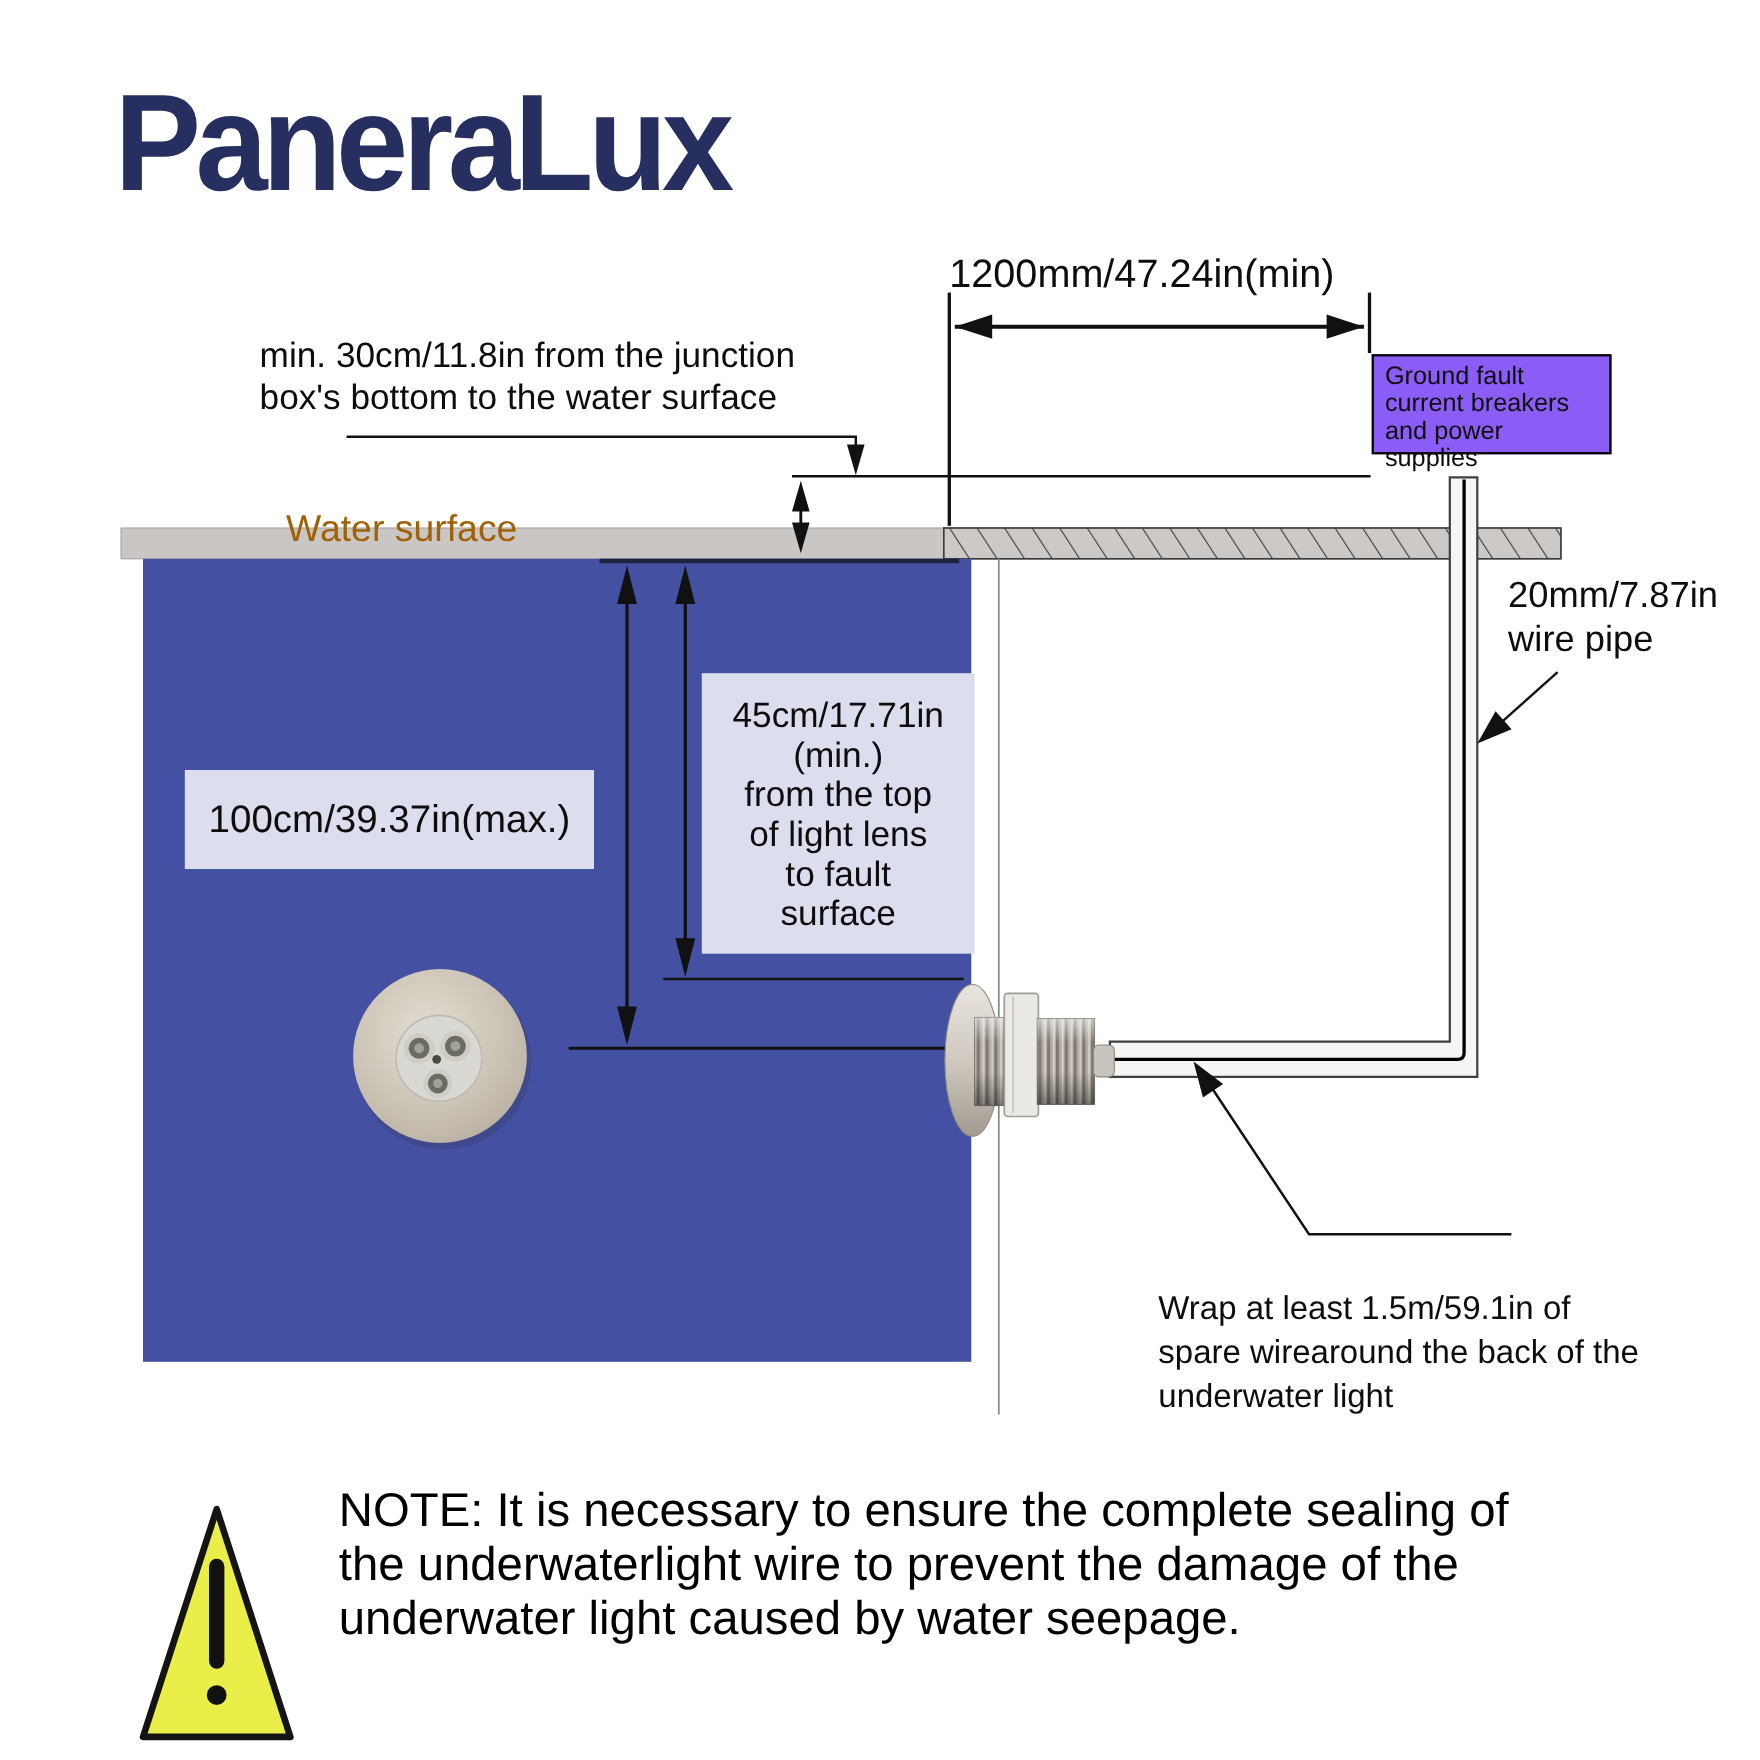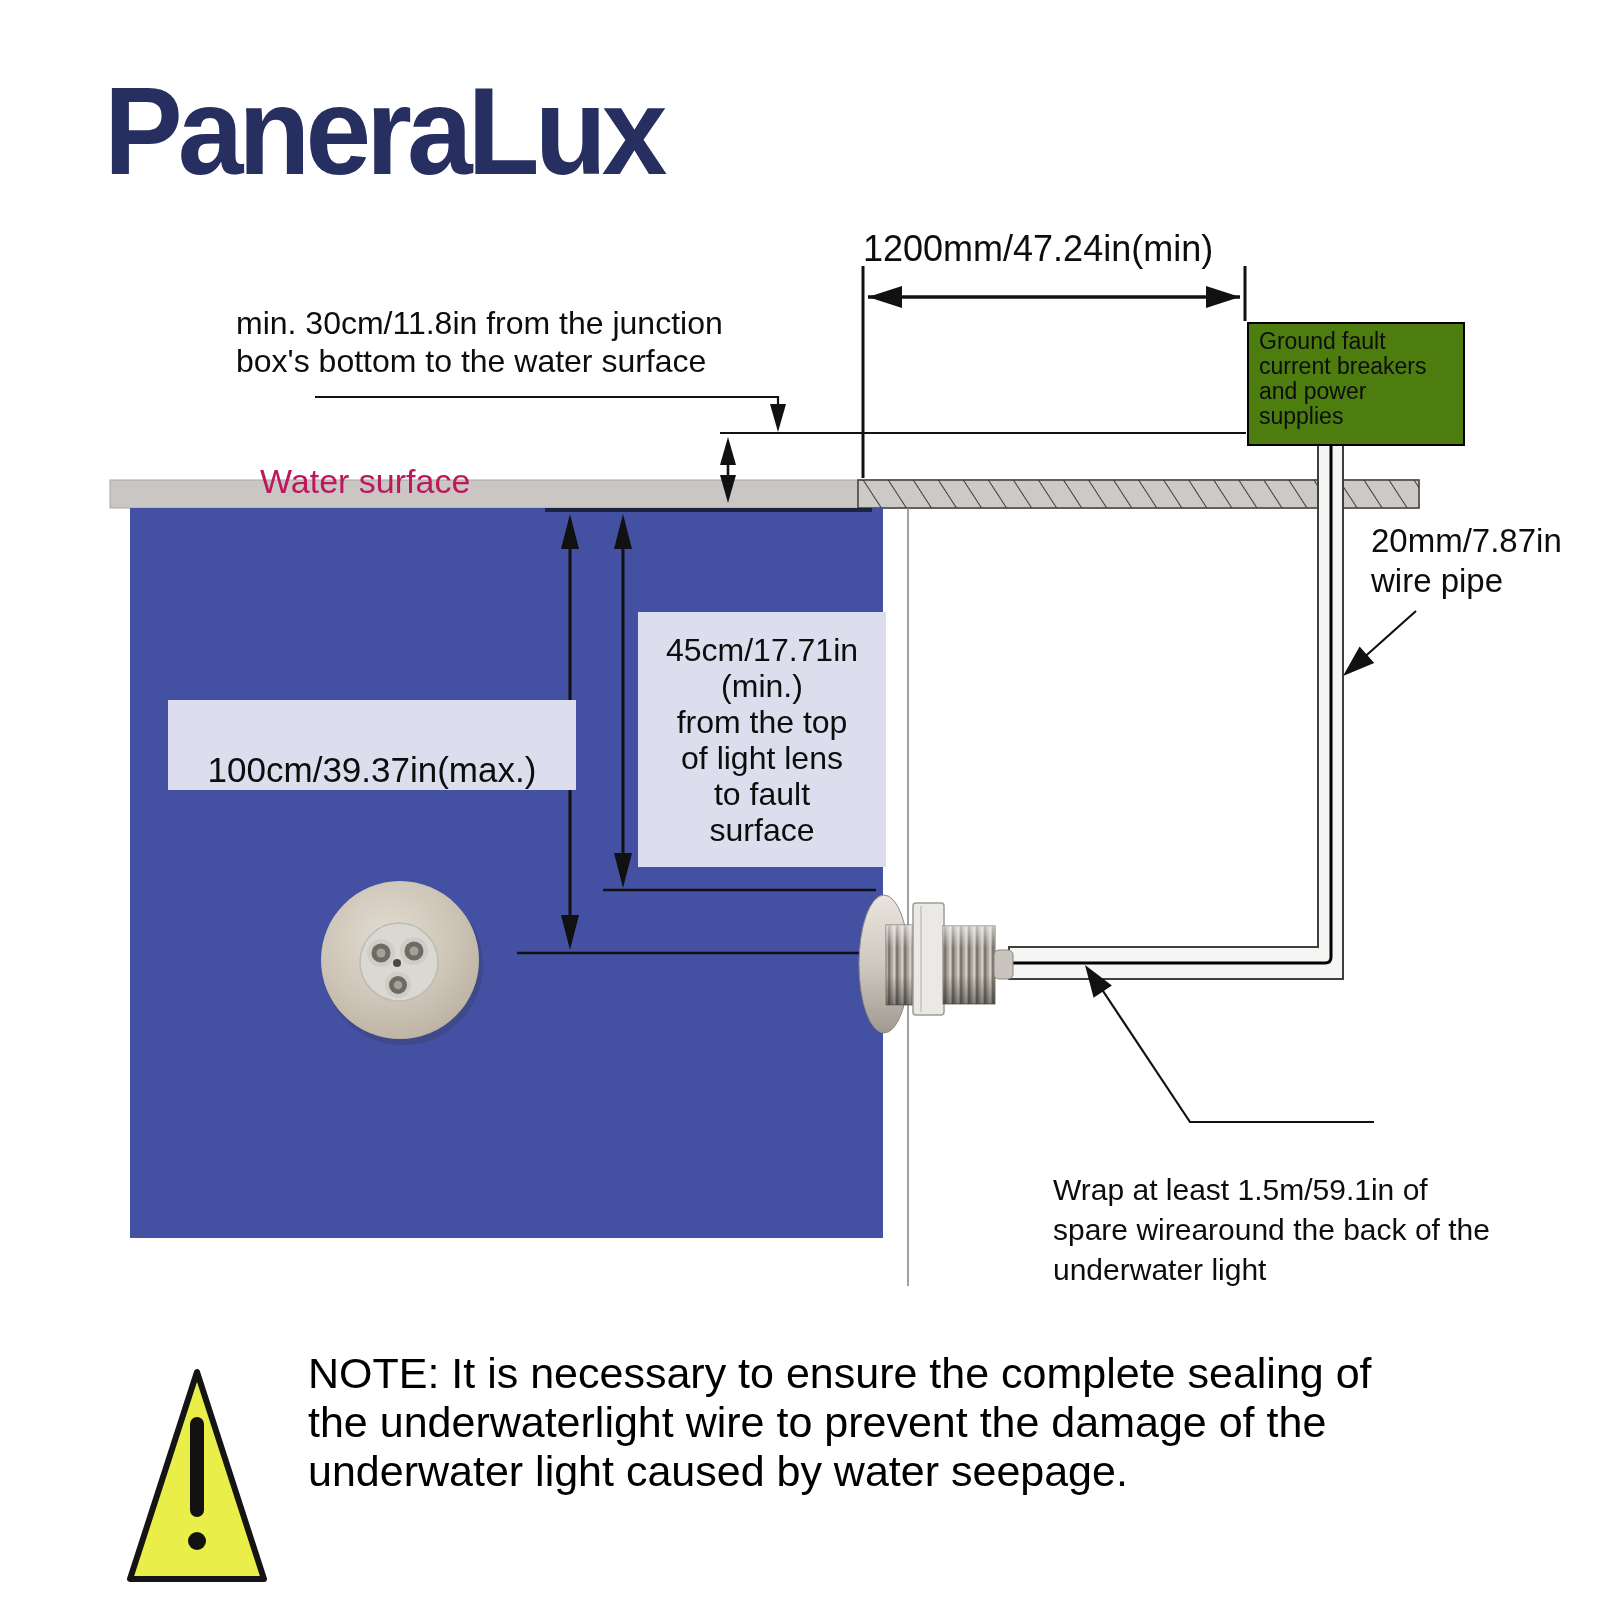--- a/index.html
+++ b/index.html
@@ -3,25 +3,25 @@
 <meta charset="utf-8">
 <style>
   html,body{margin:0;padding:0;background:#fff;}
   body{width:1600px;height:1600px;position:relative;font-family:"Liberation Sans",sans-serif;overflow:hidden;}
   .stage{position:absolute;left:0;top:0;width:1600px;height:1600px;}
   svg.layer{position:absolute;left:0;top:0;}
   .txt{position:absolute;color:#0d0d0d;}
   .logo{left:104px;top:58px;font-size:118px;font-weight:700;color:#272f60;letter-spacing:-5px;transform:scaleY(1.06);transform-origin:left top;}
   .dim1200{left:863px;top:228px;width:382px;text-align:left;font-size:36px;}
   .junction-note{left:236px;top:304px;font-size:32px;line-height:38px;}
-  .water-label{left:260px;top:462px;font-size:34px;color:#be185d;}
-  .breaker{left:1247px;top:322px;width:218px;height:124px;box-sizing:border-box;background:#4d7c0f;border:2px solid #000;padding:5px 4px 0 10px;font-size:23px;line-height:25px;}
+  .water-label{left:260px;top:462px;font-size:34px;color:#a16207;}
+  .breaker{left:1247px;top:322px;width:218px;height:91px;box-sizing:border-box;background:#8b5cf6;border:2px solid #000;padding:5px 4px 0 10px;font-size:23px;line-height:25px;}
   .pipe-label{left:1371px;top:521px;font-size:33px;line-height:40px;}
   .box45{left:638px;top:580px;width:248px;height:255px;background:#dcdeee;display:flex;flex-direction:column;justify-content:center;align-items:center;text-align:center;font-size:32px;line-height:36px;margin-top:32px;}
-  .box100{left:168px;top:700px;width:408px;height:90px;background:#dcdeee;display:flex;justify-content:center;align-items:flex-end;font-size:35px;}
+  .box100{left:168px;top:700px;width:372px;height:90px;background:#dcdeee;display:flex;justify-content:center;align-items:center;font-size:35px;}
   .wrap-note{left:1053px;top:1138px;font-size:30px;line-height:40px;margin-top:32px;}
   .note-text{left:308px;top:1349px;font-size:43px;line-height:49px;color:#000;}
 </style>
 </head>
 <body>
 
 <div class="stage">
 
   <svg class="layer" width="1600" height="1600" viewBox="0 0 1600 1600">
     <defs>

